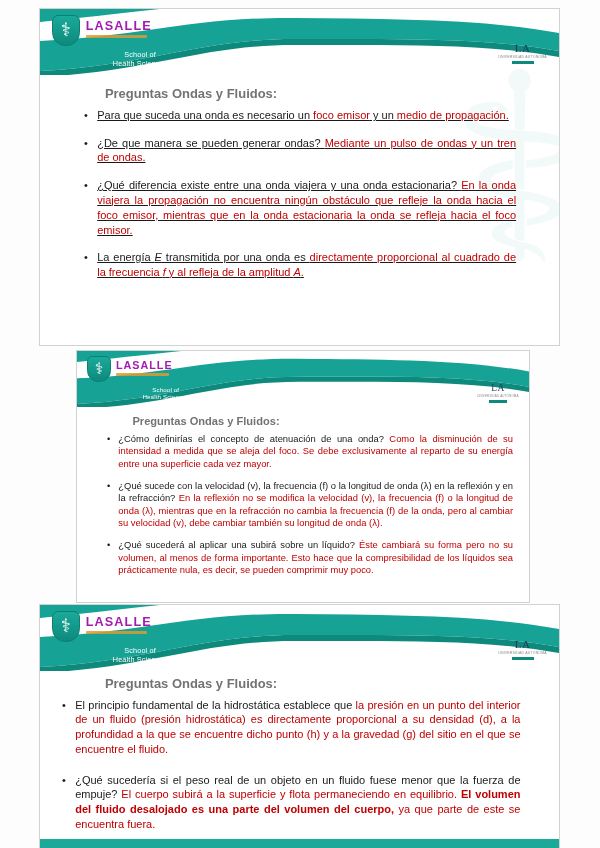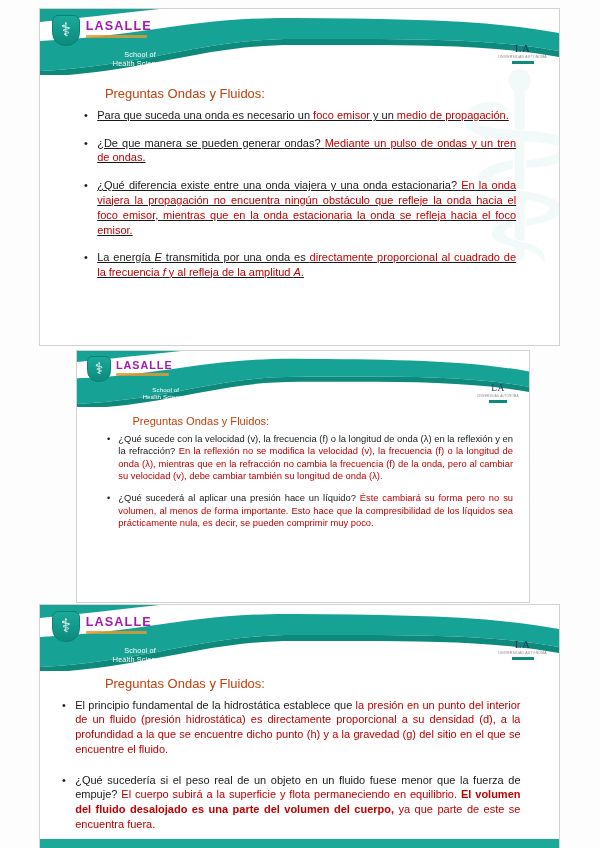--- a/index.html
+++ b/index.html
@@ -39,21 +39,21 @@
     position:absolute; z-index:2; color:#ffffff; text-align:center;
     font-size:0.66em; line-height:1.25; left:7em; top:5.6em; letter-spacing:0.02em;margin-left:22px;
   }
 
   .la-logo { position:absolute; right:1.1em; top:0.45em; z-index:2; text-align:center; }
   .la-word { font-family:"Liberation Serif", serif; font-weight:normal; font-size:1em; color:#1e3a5f; letter-spacing:0.04em;margin-top:28px; }
   .uni-small { font-size:0.32em; color:#8a8a8a; letter-spacing:0.05em; margin-top:0.25em; white-space:nowrap; }
   .uni-bar { width:2em; height:0.32em; background:#0d8a7c; margin:0.18em auto 0; }
 
   
-  .slide-title { color:#c2410c; font-weight:normal; font-size:1.18em; margin:0.85em 0 0.55em 5em; position:relative; z-index:1; }
+  .slide-title { color:#737373; font-weight:bold; font-size:1.18em; margin:0.85em 0 0.55em 5em; position:relative; z-index:1; }
   .s2 .slide-title { margin-top:0.7em; }
   .s3 .slide-title { margin:0.4em 0 0.5em 5em; }
 
   .bullets { list-style:none; position:relative; z-index:1; }
   .bullets li { position:relative; text-align:justify; line-height:1.35; margin-bottom:1.15em; }
   .bullets li::before { content:"•"; position:absolute; left:-1.2em; color:#1a1a1a; }
 
   .s1 .bullets { margin:0 3.9em 8px 5.2em;text-decoration:underline; }
   .s2 .bullets { margin:0 1.7em 0 4.4em; }
   .s2 .bullets li { line-height:1.3; margin-bottom:1.1em; }
@@ -133,22 +133,23 @@
         <div>Health Sciences</div>
       </div>
       <div class="la-logo">
         <div class="la-word">LA</div>
         <div class="uni-small">UNIVERSIDAD AUTÓNOMA</div>
         <div class="uni-bar"></div>
       </div>
     </header>
     <h2 class="slide-title">Preguntas Ondas y Fluidos:</h2>
     <ul class="bullets">
+        <li><span>¿Cómo definirías el concepto de atenuación de una onda? </span><span class="red">Como la disminución de su intensidad a medida que se aleja del foco. Se debe exclusivamente al reparto de su energía entre una superficie cada vez mayor.</span></li>
         <li><span>¿Qué sucede con la velocidad (v), la frecuencia (f) o la longitud de onda (λ) en la reflexión y en la refracción? </span><span class="red">En la reflexión no se modifica la velocidad (v), la frecuencia (f) o la longitud de onda (λ), mientras que en la refracción no cambia la frecuencia (f) de la onda, pero al cambiar su velocidad (v), debe cambiar también su longitud de onda (λ).</span></li>
-        <li><span>¿Qué sucederá al aplicar una presión hace un líquido? </span><span class="red">Éste cambiará su forma pero no su volumen, al menos de forma importante. Esto hace que la compresibilidad de los líquidos sea prácticamente nula, es decir, se pueden comprimir muy poco.</span></li>
+        <li><span>¿Qué sucederá al aplicar una subirá sobre un líquido? </span><span class="red">Éste cambiará su forma pero no su volumen, al menos de forma importante. Esto hace que la compresibilidad de los líquidos sea prácticamente nula, es decir, se pueden comprimir muy poco.</span></li>
       </ul>
   </section>
 
   <section class="slide s3">
     <header class="slide-header">
       <svg class="swoosh" viewBox="0 0 520 66" preserveAspectRatio="none" aria-hidden="true">
         <path d="M0,0 L120,0 C75,5 38,9 0,13 Z" fill="#16a396"></path>
         <path d="M0,32 C100,28 150,8 255,9 C355,10 445,10 520,24 L520,42 C445,28 355,30 255,30 C160,30 112,56 0,62 Z" fill="#16a396"></path>
         <path d="M0,62 C112,56 160,30 255,30 C355,30 445,28 520,42 L520,48 C445,34 355,36 255,36 C162,36 114,62 0,68 Z" fill="#0d8a7c"></path>
       </svg>

